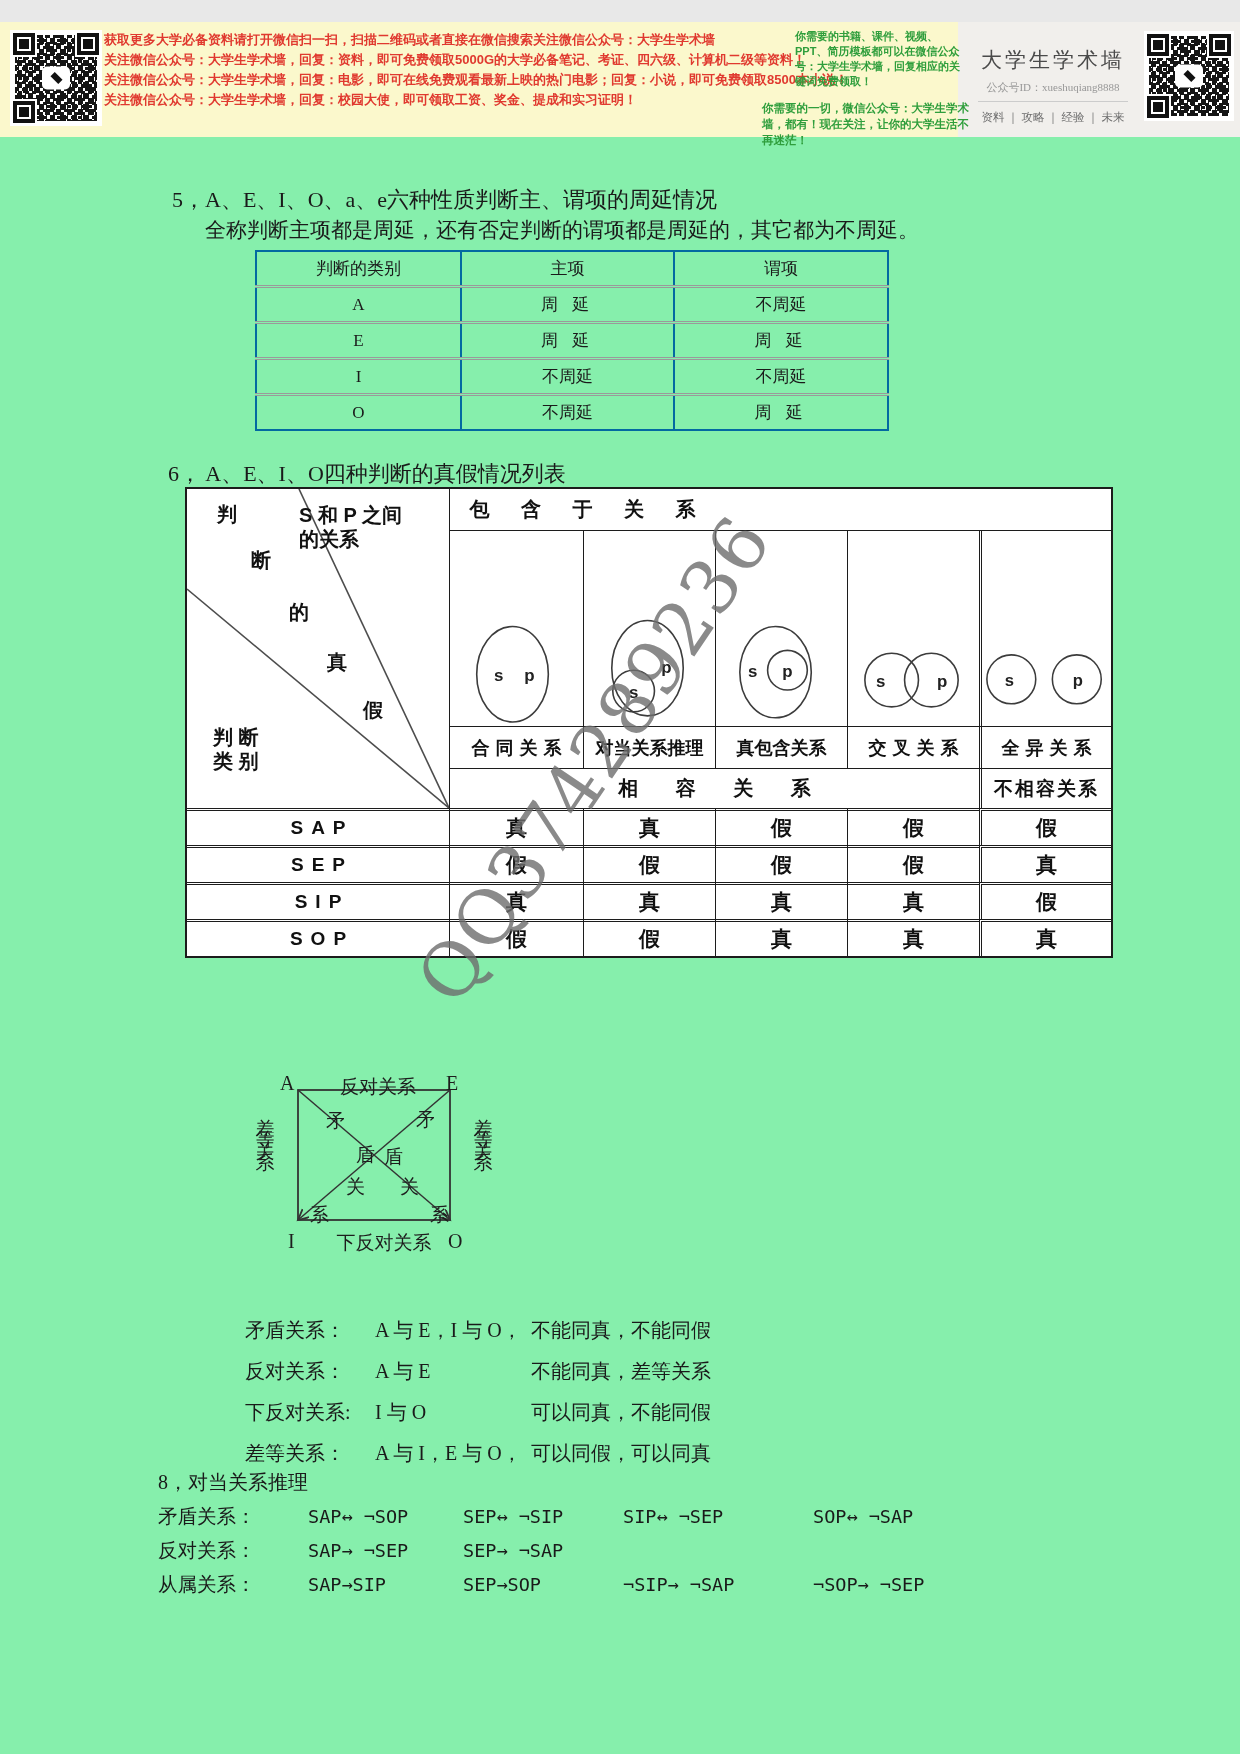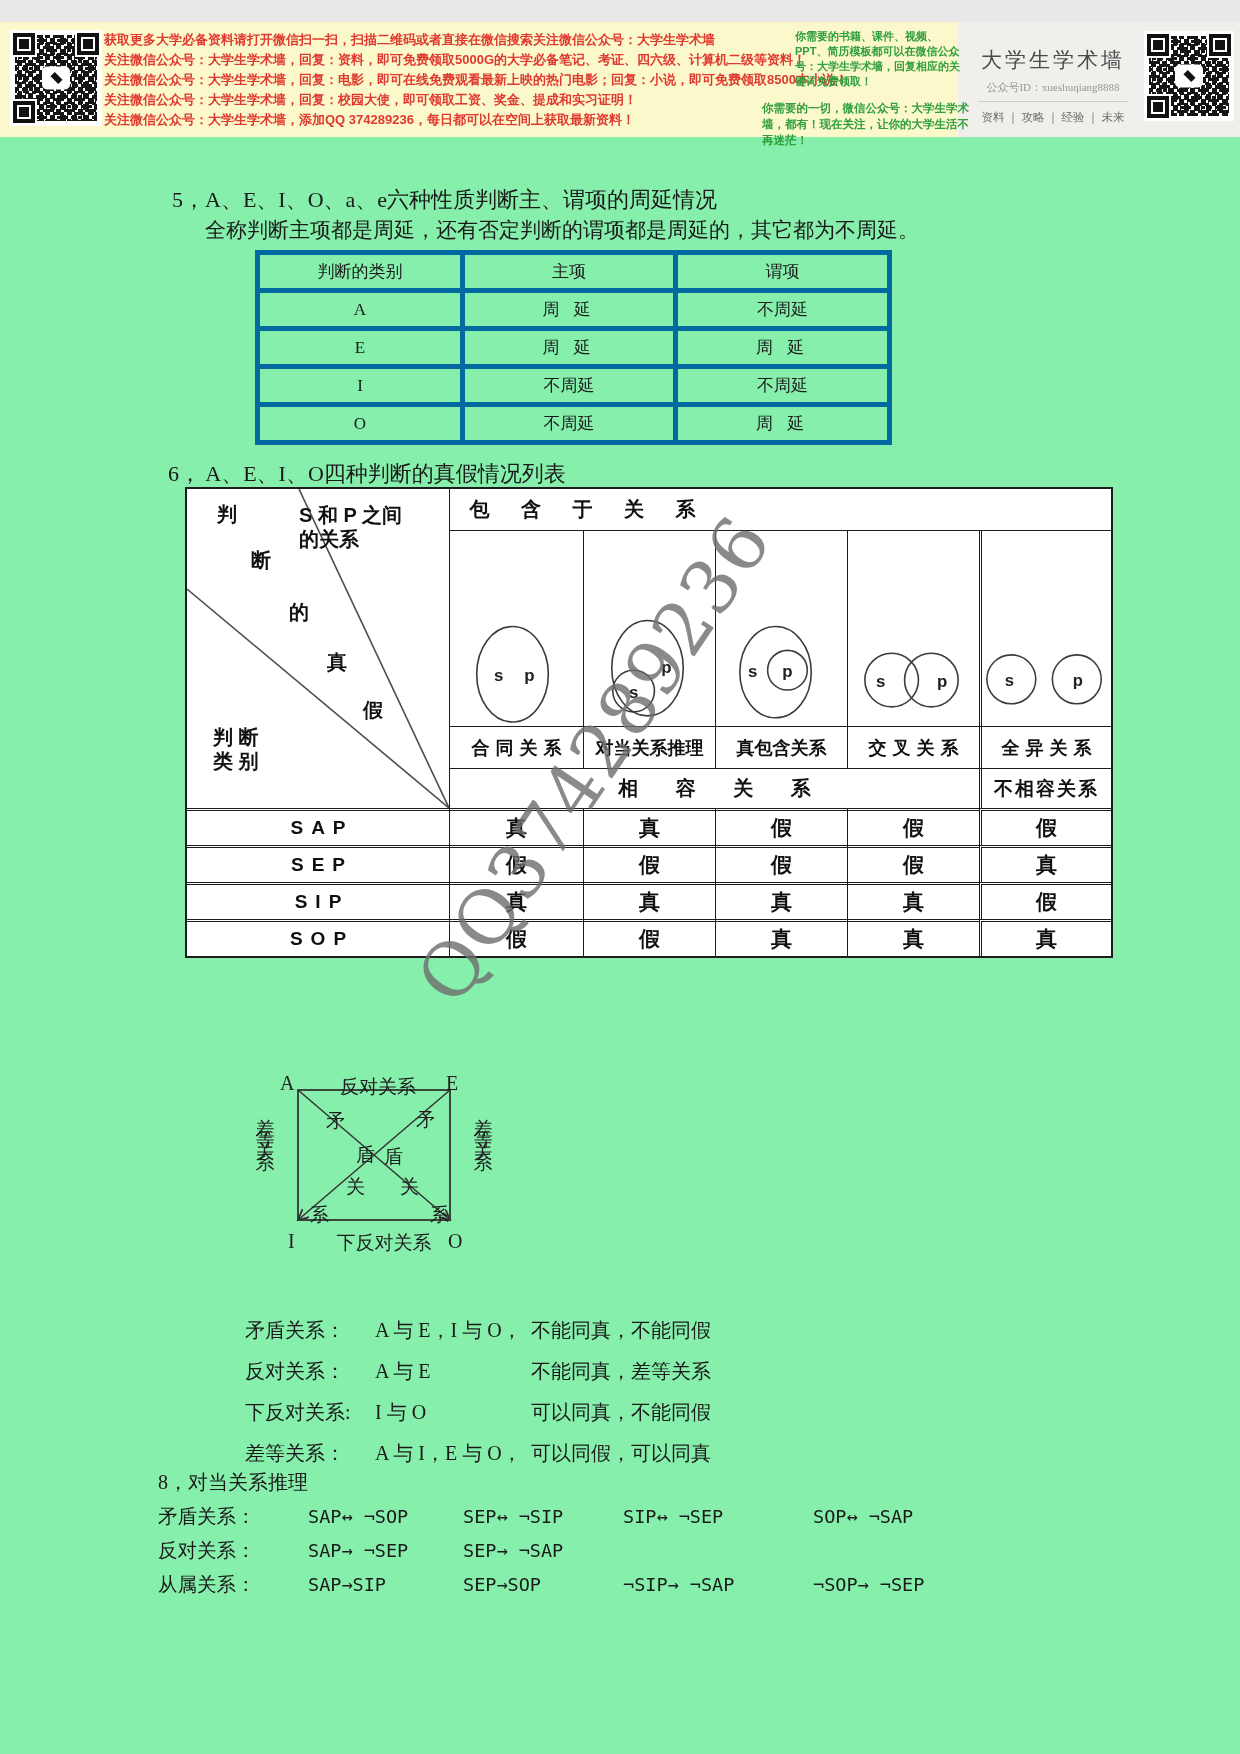--- a/index.html
+++ b/index.html
@@ -40,21 +40,21 @@
   
   .h5x{position:absolute;left:172px;top:163px;font-size:22px;}
   .n5x{position:absolute;left:205px;top:194px;font-size:21px;}
   .h6x{position:absolute;left:168px;top:437px;font-size:22px;}
   .h7x{position:absolute;left:168px;top:999px;font-size:21px;}
   .h8x{position:absolute;left:158px;top:1447px;font-size:20px;}
 
   
   .t1{position:absolute;left:255px;top:228px;width:632px;border-collapse:collapse;table-layout:fixed;
       font-size:17px;border:2px solid #7a7a7a;}
-  .t1 td{border:5px solid #0369a1;height:31px;text-align:center;font-weight:400;}
+  .t1 td{border:2px solid #0369a1;height:31px;text-align:center;font-weight:400;}
   .t1 tr + tr td{border-top:3px double #9a9a9a;}
   .t1 .sp{letter-spacing:5px;}
 
   
   .bigtable{position:absolute;left:185px;top:465px;display:grid;
             grid-template-columns:262px 134px 132px 132px 132px 132px;
             grid-template-rows:41px 196px 42px 40px 37px 37px 37px 37px;
             border:2px solid #1c1c1c;background:#fff;}
   .c{display:flex;align-items:center;justify-content:center;
      font-family:"Liberation Sans","DejaVu Sans",sans-serif;font-weight:700;color:#111;}
@@ -117,21 +117,20 @@
       <i class="f tr"></i>
       <i class="f bl"></i>
       <i class="logo"></i>
     </div>
 
     <div class="red-lines">
       <div>获取更多大学必备资料请打开微信扫一扫，扫描二维码或者直接在微信搜索关注微信公众号：大学生学术墙</div>
       <div>关注微信公众号：大学生学术墙，回复：资料，即可免费领取5000G的大学必备笔记、考证、四六级、计算机二级等资料！</div>
       <div>关注微信公众号：大学生学术墙，回复：电影，即可在线免费观看最新上映的热门电影；回复：小说，即可免费领取8500本小说！</div>
       <div>关注微信公众号：大学生学术墙，回复：校园大使，即可领取工资、奖金、提成和实习证明！</div>
-      <div>关注微信公众号：大学生学术墙，添加QQ 374289236，每日都可以在空间上获取最新资料！</div>
     </div>
 
     <div class="green-note green1">你需要的书籍、课件、视频、PPT、简历模板都可以在微信公众号：大学生学术墙，回复相应的关键词免费领取！</div>
     <div class="green-note green2">你需要的一切，微信公众号：大学生学术墙，都有！现在关注，让你的大学生活不再迷茫！</div>
 
     <div class="card-title">大学生学术墙</div>
     <div class="card-id">公众号ID：xueshuqiang8888</div>
     <div class="card-div"></div>
     <div class="card-tags">资料 ｜ 攻略 ｜ 经验 ｜ 未来</div>
 

